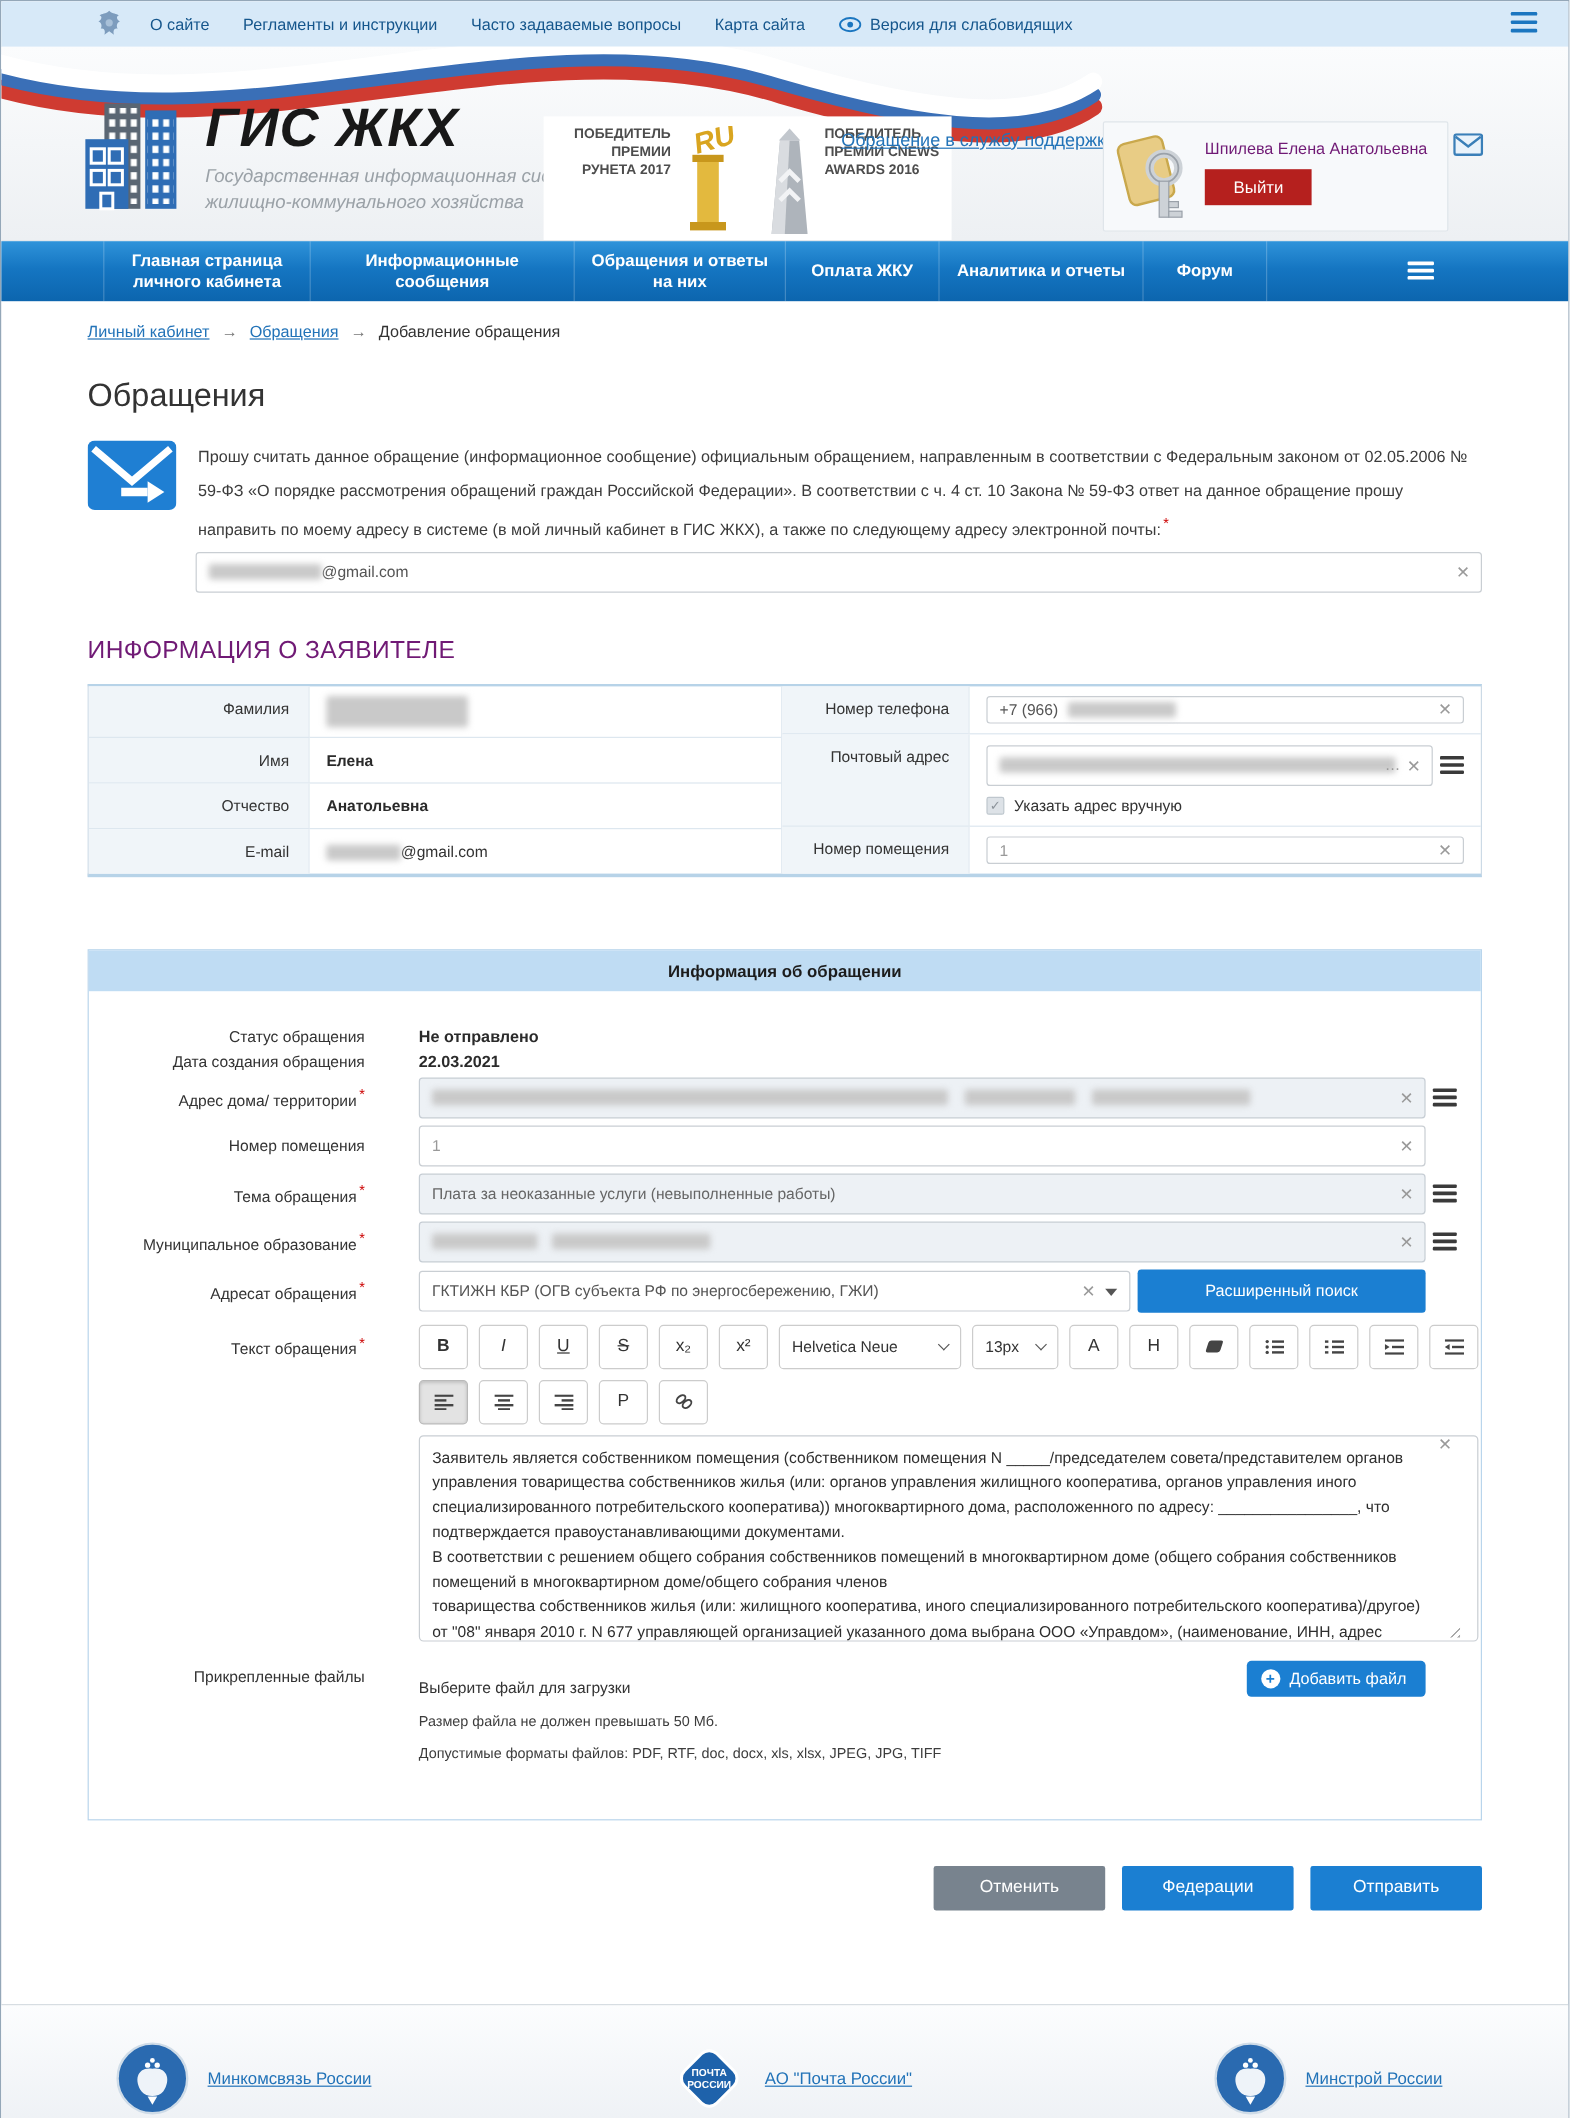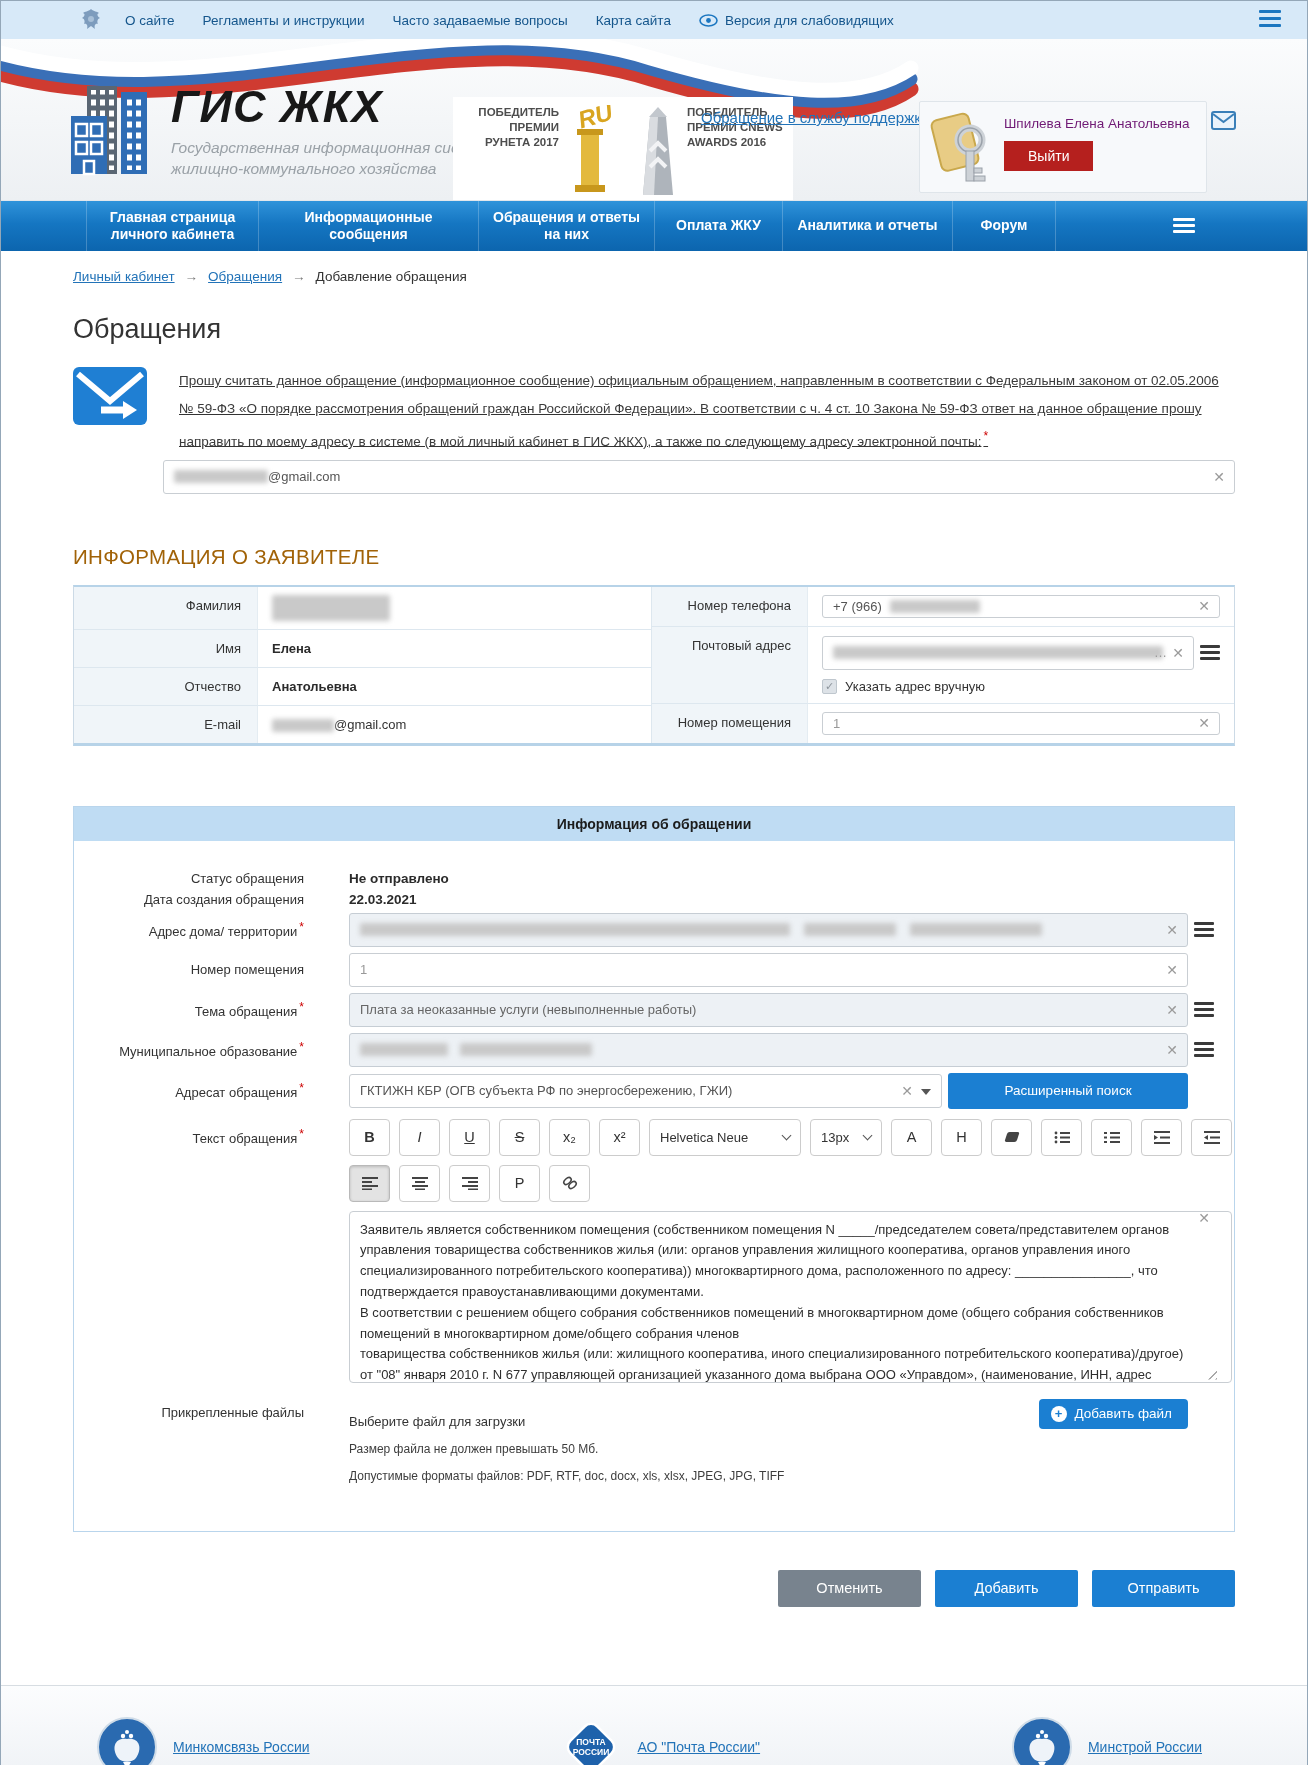--- a/index.html
+++ b/index.html
@@ -43,41 +43,41 @@
   .nav .burger { position:absolute; right:112px; top:17px; cursor:pointer; }
   .nav .burger i { background:#fff; height:3px; margin-bottom:3px; }
 
   
   .breadcrumb { margin:18px 72px 0; font-size:13.5px; color:#777; display:flex; gap:10px; align-items:center; }
   .breadcrumb a { color:#2273b8; text-decoration:underline; }
   .breadcrumb .cur { color:#333; }
   .page-title { margin:30px 72px 0; font-size:27px; font-weight:400; color:#333; }
 
   
-  .intro { display:flex; gap:32px; margin:22px 72px 0;text-decoration:underline; }
+  .intro { display:flex; gap:18px; margin:22px 72px 0; }
   .intro-text { flex:1; font-size:13.5px; color:#3b3b3b; line-height:2.1; }
   .req { color:#cc0000; font-size:12px; vertical-align:super; margin-left:2px; }
   .email-row { margin:4px 72px 0 162px; }
 
   
   .input { position:relative; height:34px; border:1px solid #c9ced3; border-radius:3px; background:#fff; display:flex; align-items:center; padding:0 30px 0 10px; font-size:13px; color:#555; flex:1; }
   .input.gray { background:#edf1f5; border-color:#c6cdd4; }
   .icon-x { position:absolute; right:9px; top:50%; transform:translateY(-50%); color:#9a9a9a; font-size:14px; cursor:pointer; line-height:1; }
   .icon-x::before { content:"✕"; }
   .in-ell { position:absolute; right:26px; color:#9a9a9a; }
   .caret { position:absolute; right:10px; top:50%; margin-top:-2px; width:0; height:0; border-left:5px solid transparent; border-right:5px solid transparent; border-top:6px solid #555; cursor:pointer; }
   .input.has-caret { padding-right:48px; }
   .input.has-caret .icon-x { right:28px; }
   .blob { display:inline-block; height:13px; background:#c9c9c9; border-radius:2px; filter:blur(2.5px); vertical-align:middle; }
   .menu-icon { width:20px; flex-shrink:0; cursor:pointer; }
   .menu-icon i { display:block; height:2.5px; background:#3a3a3a; border-radius:1px; margin-bottom:3.5px; }
   .menu-icon i:last-child { margin-bottom:0; }
 
   
-  .section-title { margin:51px 72px 0; font-size:20.5px; font-weight:500; color:#a16207; letter-spacing:.3px; }
+  .section-title { margin:36px 72px 0; font-size:20.5px; font-weight:500; color:#701a75; letter-spacing:.3px; }
   .ap-table { margin:16px 72px 0; display:flex; border:1px solid #ccdae6; border-top:2px solid #b7d3e8; border-bottom:3px solid #b7d3e8; }
   .ap-col { display:grid; }
   .ap-col.left { width:583px; grid-template-columns:184px 1fr; border-right:1px solid #dde7ef; }
   .ap-col.right { flex:1; grid-template-columns:156px 1fr; }
   .ap-label { background:#f0f5f9; border-bottom:1px solid #dde7ef; border-right:1px solid #e4ecf2; padding:11px 16px; text-align:right; color:#333; }
   .ap-value { border-bottom:1px solid #dde7ef; padding:8px 14px; display:flex; flex-direction:column; justify-content:center; font-size:13px; }
   .ap-label.last,.ap-value.last { border-bottom:none; }
   .ap-value .bold { font-weight:bold; color:#2b2b2b; }
   .with-menu { display:flex; align-items:center; gap:6px; }
   .chk-row { display:flex; align-items:center; gap:8px; margin-top:9px; font-size:13px; color:#333; }
@@ -552,21 +552,21 @@
           <div class="attach-note">Размер файла не должен превышать 50 Мб.</div>
           <div class="attach-note">Допустимые форматы файлов: PDF, RTF, doc, docx, xls, xlsx, JPEG, JPG, TIFF</div>
         </div>
       </div>
 
     </div>
   </div>
 
   <div class="actions">
     <button class="btn gray">Отменить</button>
-    <button class="btn blue">Добавить</button>
+    <button class="btn blue">Федерации</button>
     <button class="btn blue">Отправить</button>
   </div>
 
   <div class="footer">
     <div class="f-item">
       <svg width="62" height="62" viewBox="0 0 62 62">
         <circle cx="31" cy="31" r="29" fill="#2a6ab0" stroke="#cfdce8" stroke-width="2"></circle>
         <circle cx="27" cy="20" r="2.2" fill="#fff"></circle>
           <circle cx="35" cy="20" r="2.2" fill="#fff"></circle>
           <circle cx="31" cy="16" r="2" fill="#fff"></circle>

